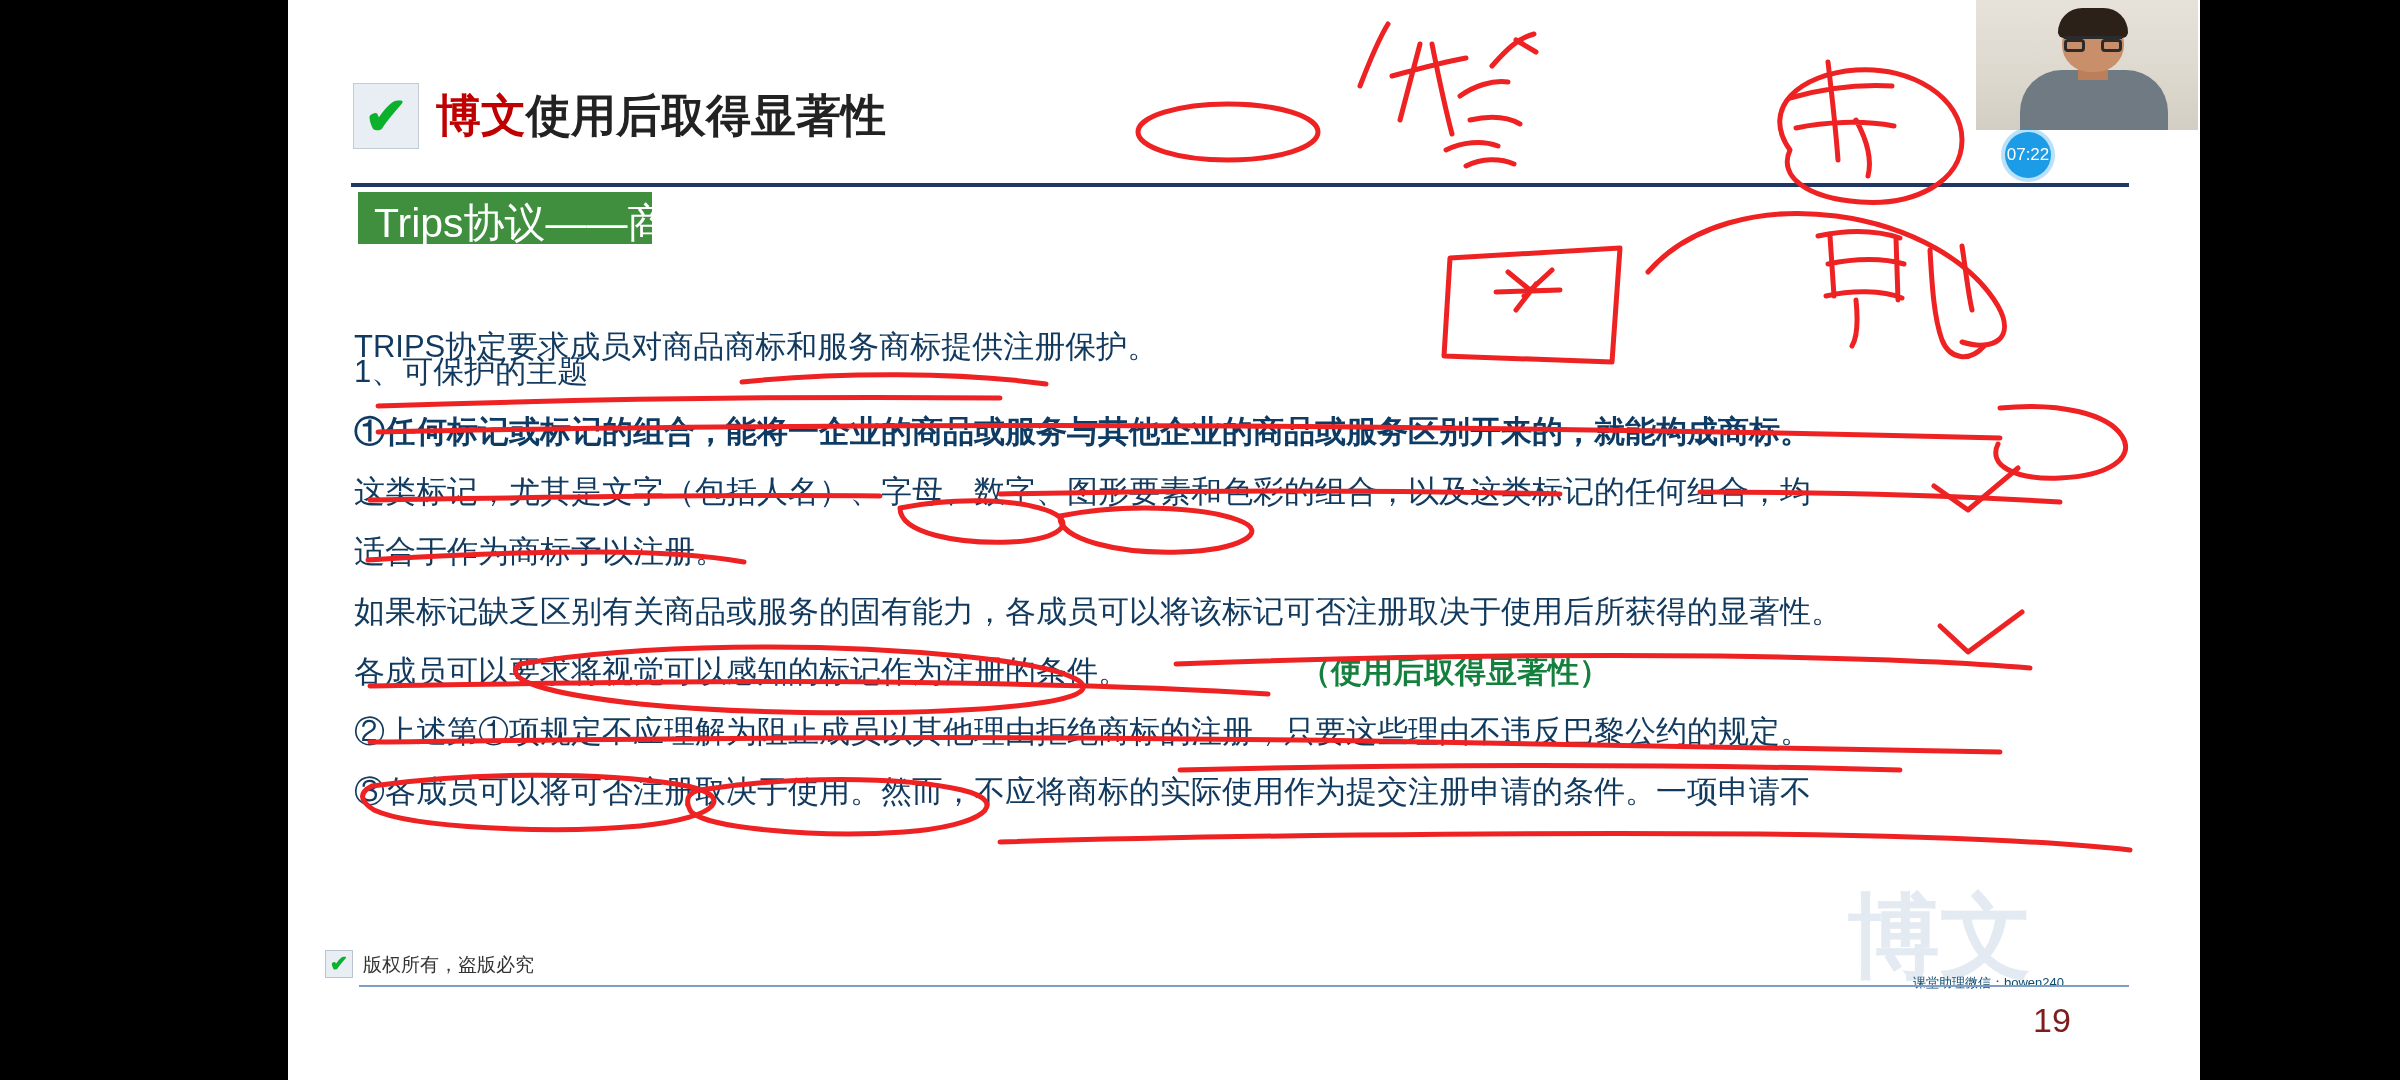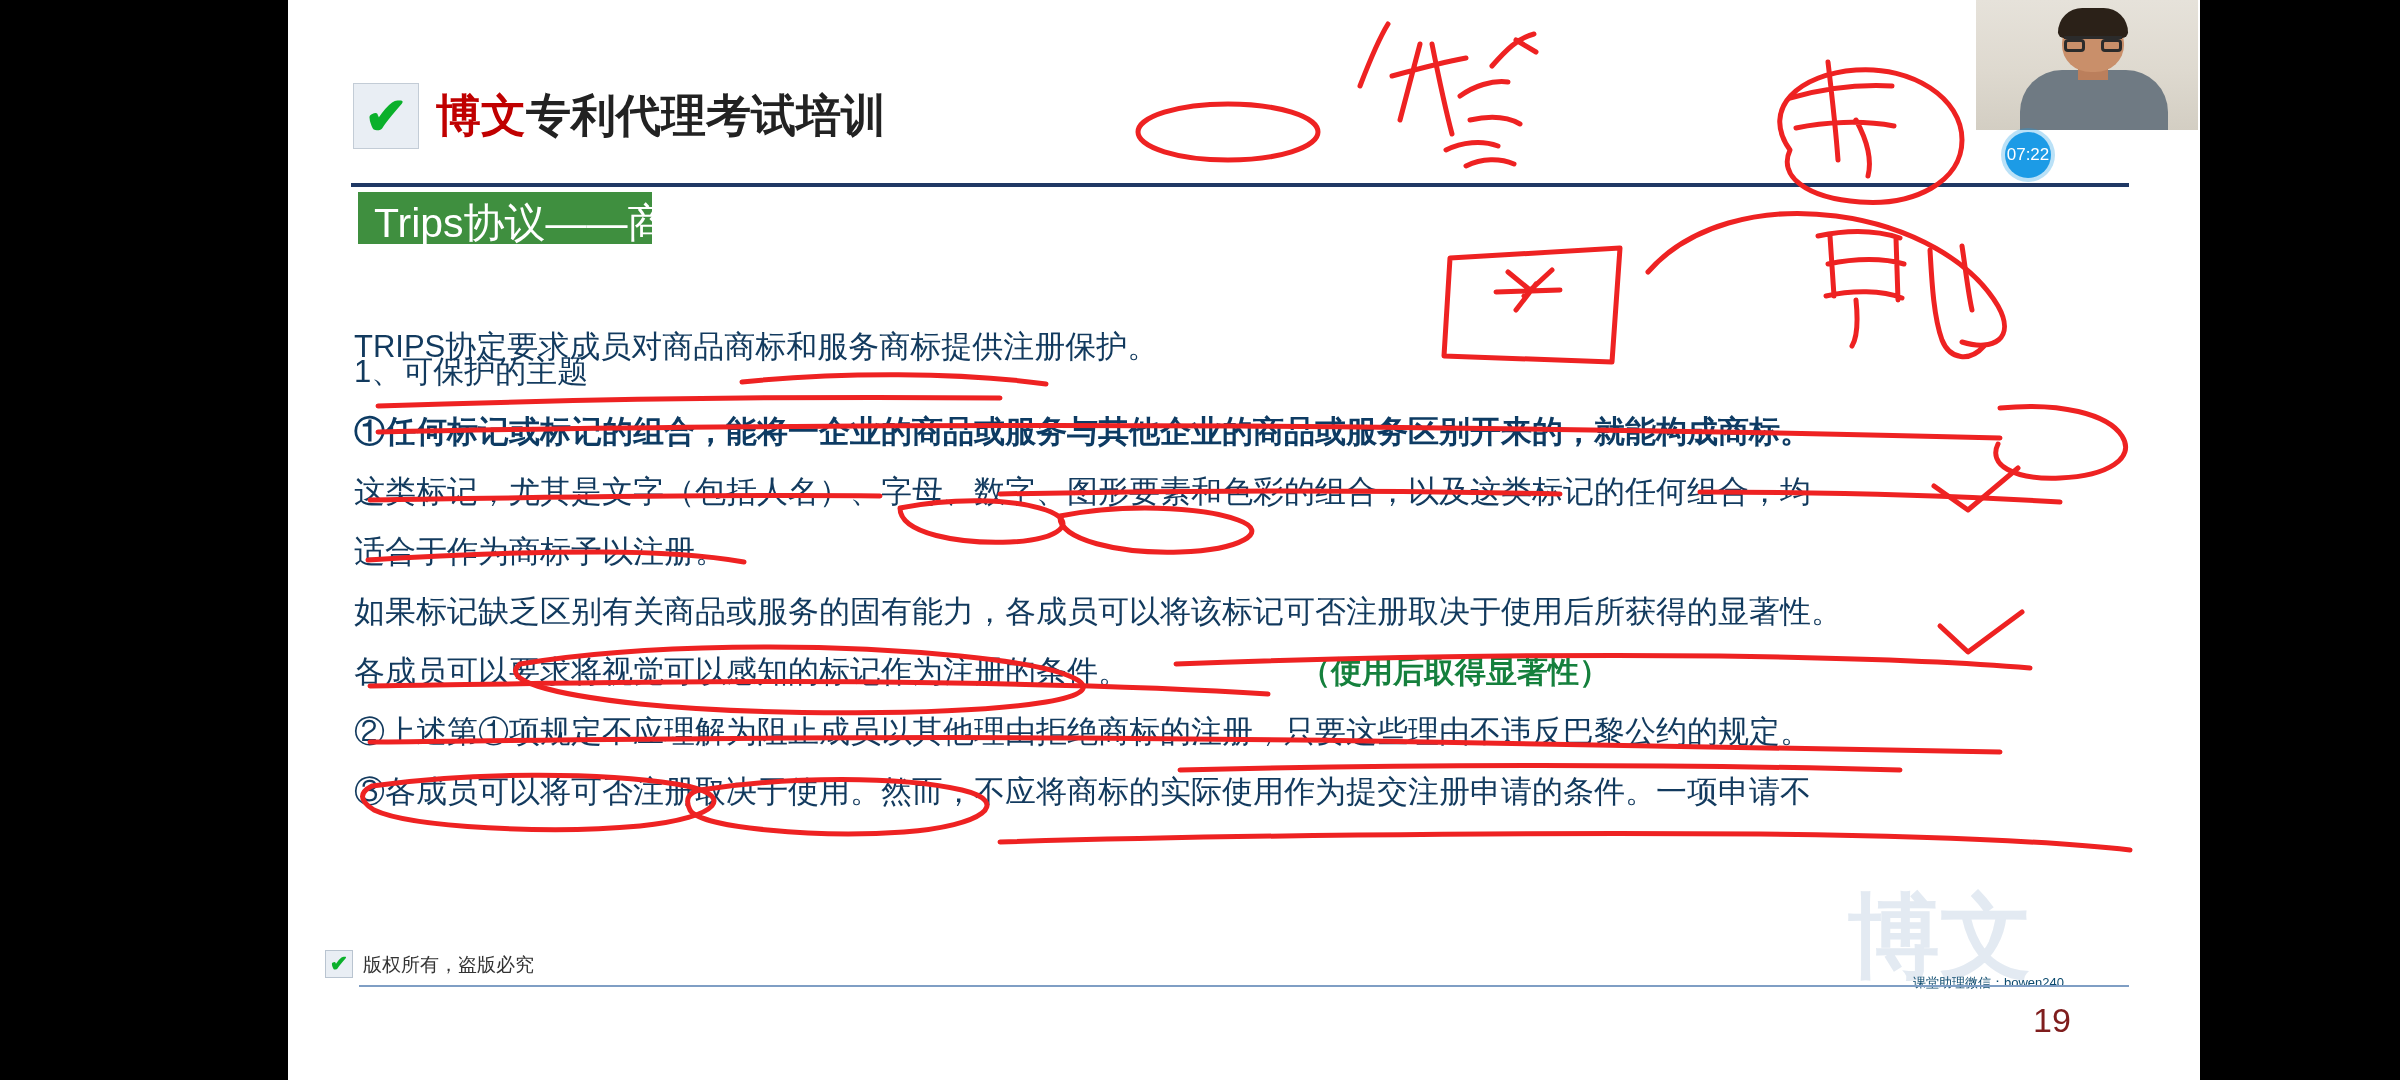--- a/index.html
+++ b/index.html
@@ -255,21 +255,21 @@
 <body>
 
 <div id="stage">
 
   <div id="slide">
 
     <div class="logo-box">
       <span class="tick">✔</span>
     </div>
     <div class="brand">
-      <span class="b1">博文</span><span class="b2">专利代理考试培训</span>
+      <span class="b1">博文</span><span class="b2">使用后取得显著性</span>
     </div>
     <div class="hr-blue"></div>
 
     <div class="title-pill">
       <span class="t">Trips协议——商标</span>
     </div>
 
     <div class="line dark" style="left:66px; top:292px;margin-top:35px;">TRIPS协定要求成员对商品商标和服务商标提供注册保护。</div>
     <div class="line dark" style="left:66px; top:352px;">1、可保护的主题</div>
     <div class="line bold" style="left:66px; top:412px; color:#0d3b63;">①任何标记或标记的组合，能将一企业的商品或服务与其他企业的商品或服务区别开来的，就能构成商标。</div>

